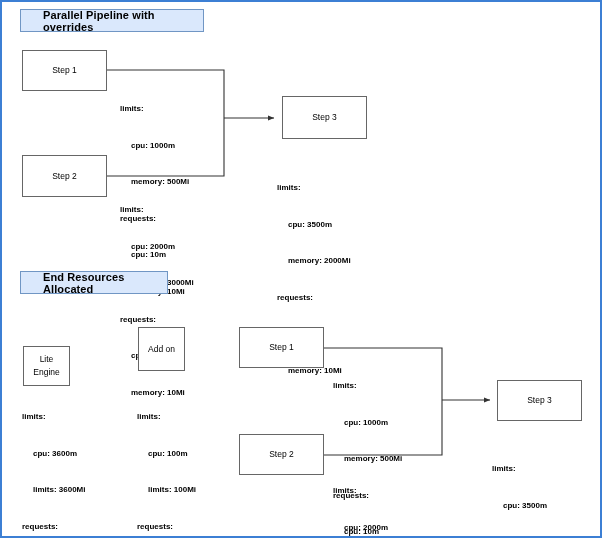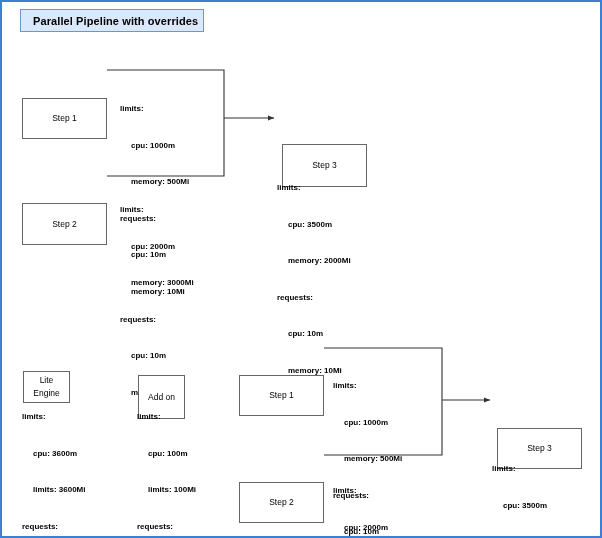--- a/index.html
+++ b/index.html
@@ -20,36 +20,35 @@
   .banner {
     position: absolute;
     background: #dae8fc;
     border: 1px solid #7096c4;
     box-sizing: border-box;
     font-size: 11px;
     font-weight: bold;
     color: #000000;
     display: flex;
     align-items: center;
-    padding-left: 12px;
+    padding-left: 22px;
     letter-spacing: 0.1px;
   }
   .node {
     position: absolute;
     background: #ffffff;
     border: 1.3px solid #666666;
     box-sizing: border-box;
     display: flex;
     align-items: center;
     justify-content: center;
     text-align: center;
     font-size: 8.5px;
     color: #000000;
     line-height: 1.5;
-    margin-top: 48px;
   }
   .node .nlabel { white-space: pre-line; }
   .res {
     position: absolute;
     font-size: 8px;
     color: #000000;
     line-height: 1.52;
     white-space: pre;
     font-weight: bold;
   }
@@ -106,22 +105,25 @@
 
   <div class="res" style="left:275px; top:156px;">
     <span class="hd">limits:</span>
     <span class="ind">cpu: 3500m</span>
     <span class="ind">memory: 2000Mi</span>
     <span class="hd">requests:</span>
     <span class="ind">cpu: 10m</span>
     <span class="ind">memory: 10Mi</span>
   </div>
 
-
-  <div class="node" style="left:21px; top:321px; width:47px; height:32px;justify-content:center;">
+  <div class="banner" style="left:18px; top:269px; width:148px; height:23px;">
+    <span>End Resources Allocated</span>
+  </div>
+
+  <div class="node" style="left:21px; top:344px; width:47px; height:40px;justify-content:center;">
     <span class="nlabel">Lite
 Engine</span>
   </div>
 
   <div class="node" style="left:136px; top:325px; width:47px; height:44px;">
     <span class="nlabel">Add on</span>
   </div>
 
   <div class="node" style="left:237px; top:325px; width:85px; height:41px;">
     <span class="nlabel">Step 1</span>

